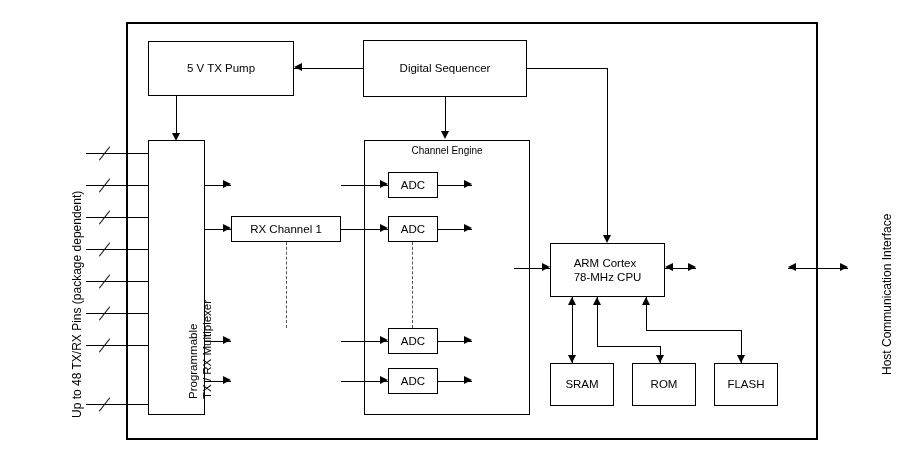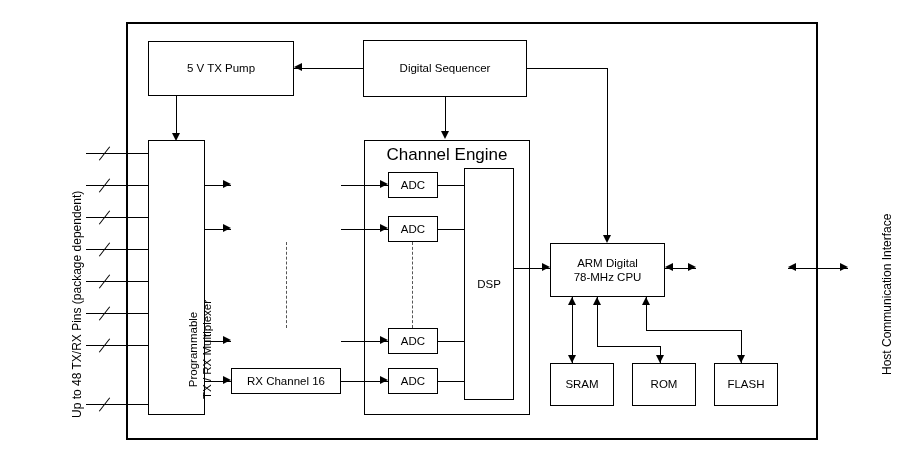--- a/index.html
+++ b/index.html
@@ -2,39 +2,39 @@
 <html><head>
 <meta charset="utf-8">
 <style>
   html,body{margin:0;padding:0;background:#ffffff;}
   body{width:909px;height:457px;overflow:hidden;
        font-family:"Liberation Sans","DejaVu Sans",sans-serif;color:#000;}
   #stage{position:relative;width:909px;height:457px;background:#fff;}
 
   
   .box{position:absolute;box-sizing:border-box;border:1.2px solid #000;background:#fff;
-       display:flex;align-items:center;justify-content:center;text-align:center;
+       display:flex;align-items:center;justify-content:center;text-align:left;
        font-size:11.5px;line-height:1.25;}
   .chip{position:absolute;box-sizing:border-box;border:2.6px solid #000;background:transparent;}
   .grp{position:absolute;box-sizing:border-box;border:1.1px solid #000;background:transparent;}
 
   .hline{position:absolute;height:0;border-top:1.1px solid #000;}
   .vline{position:absolute;width:0;border-left:1.1px solid #000;}
   .dash{position:absolute;width:0;border-left:1.4px dashed #555;}
 
   
   .ar{position:absolute;width:0;height:0;}
   .ar.r{border-top:4.6px solid transparent;border-bottom:4.6px solid transparent;border-left:8px solid #000;}
   .ar.l{border-top:4.6px solid transparent;border-bottom:4.6px solid transparent;border-right:8px solid #000;}
   .ar.d{border-left:4.6px solid transparent;border-right:4.6px solid transparent;border-top:8px solid #000;}
   .ar.u{border-left:4.6px solid transparent;border-right:4.6px solid transparent;border-bottom:8px solid #000;}
 
   .vtext{position:absolute;transform-origin:0 0;transform:rotate(-90deg);
          white-space:nowrap;font-size:12px;}
-  .ctext{position:absolute;white-space:nowrap;font-size:17px;text-align:center;}
+  .ctext{position:absolute;white-space:nowrap;font-size:10px;text-align:center;}
 
   .slash{position:absolute;width:0;border-left:1.6px solid #000;
          transform-origin:50% 50%;transform:rotate(38deg);}
   sup{font-size:0.68em;vertical-align:super;line-height:0;}
 </style>
 </head>
 <body>
 
 <div id="stage">
 
@@ -87,22 +87,22 @@
   <div class="vline" style="left:607px;top:68px;height:168px;"></div>
   <div class="ar d" style="left:602.5px;top:235px;"></div>
 
   <div class="box" style="left:148px;top:140px;width:57px;height:275px;">
     <div class="vtext" style="left:37px;top:258px;font-size:11.5px;line-height:14px;">
       <span>Programmable</span><br>
       <span>TX / RX Multiplexer</span>
     </div>
   </div>
 
-  <div class="box" style="left:231px;top:368px;width:110px;height:26px;">
-    <span>RX Channel 16</span>
+  <div class="box" style="left:231px;top:216px;width:110px;height:26px;">
+    <span>RX Channel 1</span>
   </div>
 
   <div class="hline" style="left:205px;top:185px;width:26px;"></div>
   <div class="ar r" style="left:223px;top:180.4px;"></div>
 
   <div class="hline" style="left:205px;top:229px;width:26px;"></div>
   <div class="ar r" style="left:223px;top:224.4px;"></div>
 
   <div class="hline" style="left:205px;top:341px;width:26px;"></div>
   <div class="ar r" style="left:223px;top:336.4px;"></div>
@@ -147,30 +147,27 @@
 
   <div class="hline" style="left:438px;top:229px;width:34px;"></div>
   <div class="ar r" style="left:464px;top:224.4px;"></div>
 
   <div class="hline" style="left:438px;top:341px;width:34px;"></div>
   <div class="ar r" style="left:464px;top:336.4px;"></div>
 
   <div class="hline" style="left:438px;top:381px;width:34px;"></div>
   <div class="ar r" style="left:464px;top:376.4px;"></div>
 
-  <div class="box" style="left:464px;top:168px;width:50px;height:232px;">
-    <span>DSP</span>
-  </div>
 
   <div class="hline" style="left:514px;top:268px;width:36px;"></div>
   <div class="ar r" style="left:542px;top:263.4px;"></div>
 
   <div class="box" style="left:550px;top:243px;width:115px;height:54px;">
     <div>
-      <span>ARM Digital</span><br>
+      <span>ARM Cortex</span><br>
       <span>78-MHz CPU</span>
     </div>
   </div>
 
   <div class="hline" style="left:665px;top:268px;width:31px;"></div>
   <div class="ar l" style="left:665px;top:263.4px;"></div>
   <div class="ar r" style="left:688px;top:263.4px;"></div>
 
 
   <div class="hline" style="left:788px;top:268px;width:60px;"></div>

